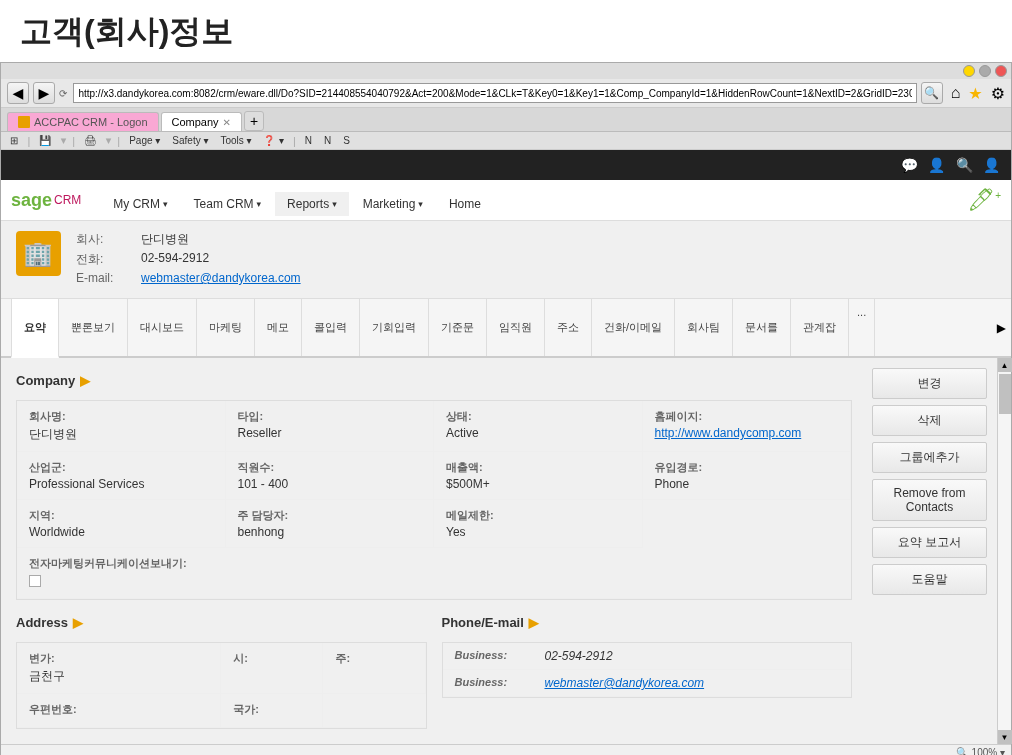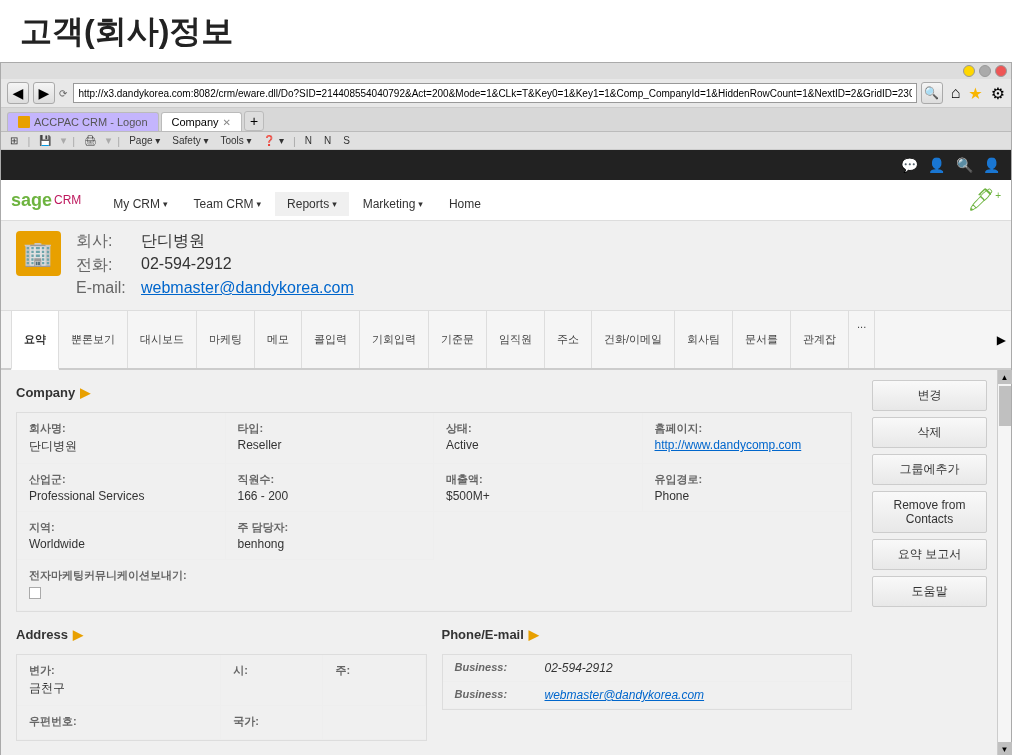--- a/index.html
+++ b/index.html
@@ -17,21 +17,21 @@
     .browser-btn.close { background: #e55; }
     .browser-addressbar { display: flex; align-items: center; padding: 3px 6px; gap: 4px; background: #e8e8e8; border-bottom: 1px solid #ccc; }
     .nav-btn { width: 22px; height: 22px; border: 1px solid #aaa; background: linear-gradient(#f5f5f5, #ddd); border-radius: 3px; cursor: pointer; font-size: 14px; display: flex; align-items: center; justify-content: center; }
     .address-input { flex: 1; height: 20px; border: 1px solid #999; padding: 1px 4px; font-size: 10px; background: #fff; }
     .search-btn { width: 22px; height: 22px; border: 1px solid #aaa; background: linear-gradient(#f5f5f5, #ddd); border-radius: 3px; cursor: pointer; font-size: 12px; display: flex; align-items: center; justify-content: center; }
 
     
     .tabs-bar { display: flex; align-items: flex-end; background: #d8d8d8; padding: 3px 6px 0; border-bottom: 1px solid #bbb; gap: 2px; }
     .tab { padding: 3px 10px; font-size: 11px; border: 1px solid #bbb; border-bottom: none; border-radius: 3px 3px 0 0; cursor: pointer; display: flex; align-items: center; gap: 4px; }
     .tab.active { background: #fff; }
-    .tab.inactive { background: #c4b5fd; color: #555; }
+    .tab.inactive { background: #f9a8d4; color: #555; }
     .tab-close { font-size: 10px; color: #888; cursor: pointer; }
     .tab-favicon { width: 12px; height: 12px; background: #e8a000; border-radius: 1px; display: inline-block; }
 
     
     .ie-toolbar { background: #e0e0e0; padding: 2px 6px; display: flex; align-items: center; gap: 6px; border-bottom: 1px solid #ccc; font-size: 11px; }
     .toolbar-btn { font-size: 10px; color: #333; cursor: pointer; padding: 1px 3px; }
 
     
     .black-bar { background: #222; height: 30px; display: flex; align-items: center; justify-content: flex-end; padding: 0 10px; gap: 10px; }
     .black-bar-icon { color: #bbb; font-size: 14px; cursor: pointer; }
@@ -43,21 +43,21 @@
     .sage-crm-text { color: #be185d; font-size: 12px; margin-left: 2px; }
     .crm-menu { display: flex; gap: 2px; flex: 1; }
     .crm-menu-item { padding: 5px 12px; font-size: 12px; color: #333; cursor: pointer; display: flex; align-items: center; gap: 3px; margin-top: 8px; }
     .crm-menu-active { background: #f0f0f0; }
     .add-btn { margin-left: auto; color: #6db33f; font-size: 22px; cursor: pointer; }
 
     
     .company-header { display: flex; align-items: flex-start; padding: 10px 15px; border-bottom: 1px solid #ddd; gap: 15px; }
     .company-icon { width: 45px; height: 45px; background: #e8a000; border-radius: 4px; display: flex; align-items: center; justify-content: center; }
     .company-icon-inner { color: white; font-size: 24px; }
-    .company-info { font-size: 16px; }
+    .company-info { font-size: 12px; }
     .company-info-row { display: flex; gap: 10px; margin-bottom: 3px; }
     .info-label { color: #666; min-width: 55px; }
     .info-value { color: #333; }
     .info-link { color: #0066cc; text-decoration: underline; cursor: pointer; }
 
     
     .sub-tabs { display: flex; background: #f5f5f5; border-bottom: 2px solid #ccc; padding: 0 10px; gap: 0; position: relative; }
     .sub-tab { padding: 21px 12px; font-size: 11px; color: #444; cursor: pointer; border-right: 1px solid #ddd; white-space: nowrap; }
     .sub-tab:first-child { border-left: 1px solid #ddd; }
     .sub-tab.active { background: #fff; border-bottom: 2px solid #fff; color: #333; font-weight: bold; margin-bottom: -2px; }
@@ -256,38 +256,42 @@
         <div class="detail-cell">
           <div class="detail-label">홈페이지:</div>
           <a class="detail-link">http://www.dandycomp.com</a>
         </div>
         <div class="detail-cell">
           <div class="detail-label">산업군:</div>
           <div class="detail-value">Professional Services</div>
         </div>
         <div class="detail-cell">
           <div class="detail-label">직원수:</div>
-          <div class="detail-value">166 - 200</div>
+          <div class="detail-value">101 - 400</div>
         </div>
         <div class="detail-cell">
           <div class="detail-label">매출액:</div>
           <div class="detail-value">$500M+</div>
         </div>
 
         <div class="detail-cell">
           <div class="detail-label">유입경로:</div>
           <div class="detail-value">Phone</div>
         </div>
         <div class="detail-cell">
           <div class="detail-label">지역:</div>
           <div class="detail-value">Worldwide</div>
         </div>
         <div class="detail-cell">
           <div class="detail-label">주 담당자:</div>
           <div class="detail-value">benhong</div>
+        </div>
+        <div class="detail-cell">
+          <div class="detail-label">메일제한:</div>
+          <div class="detail-value">Yes</div>
         </div>
 
         <div style="padding:8px 12px;grid-column:span 4;border-bottom:1px solid #eee;">
           <div class="detail-label">전자마케팅커뮤니케이션보내기:</div>
           <div style="margin-top:4px;">
             <span class="detail-checkbox"></span>
           </div>
         </div>
       </div>
 

